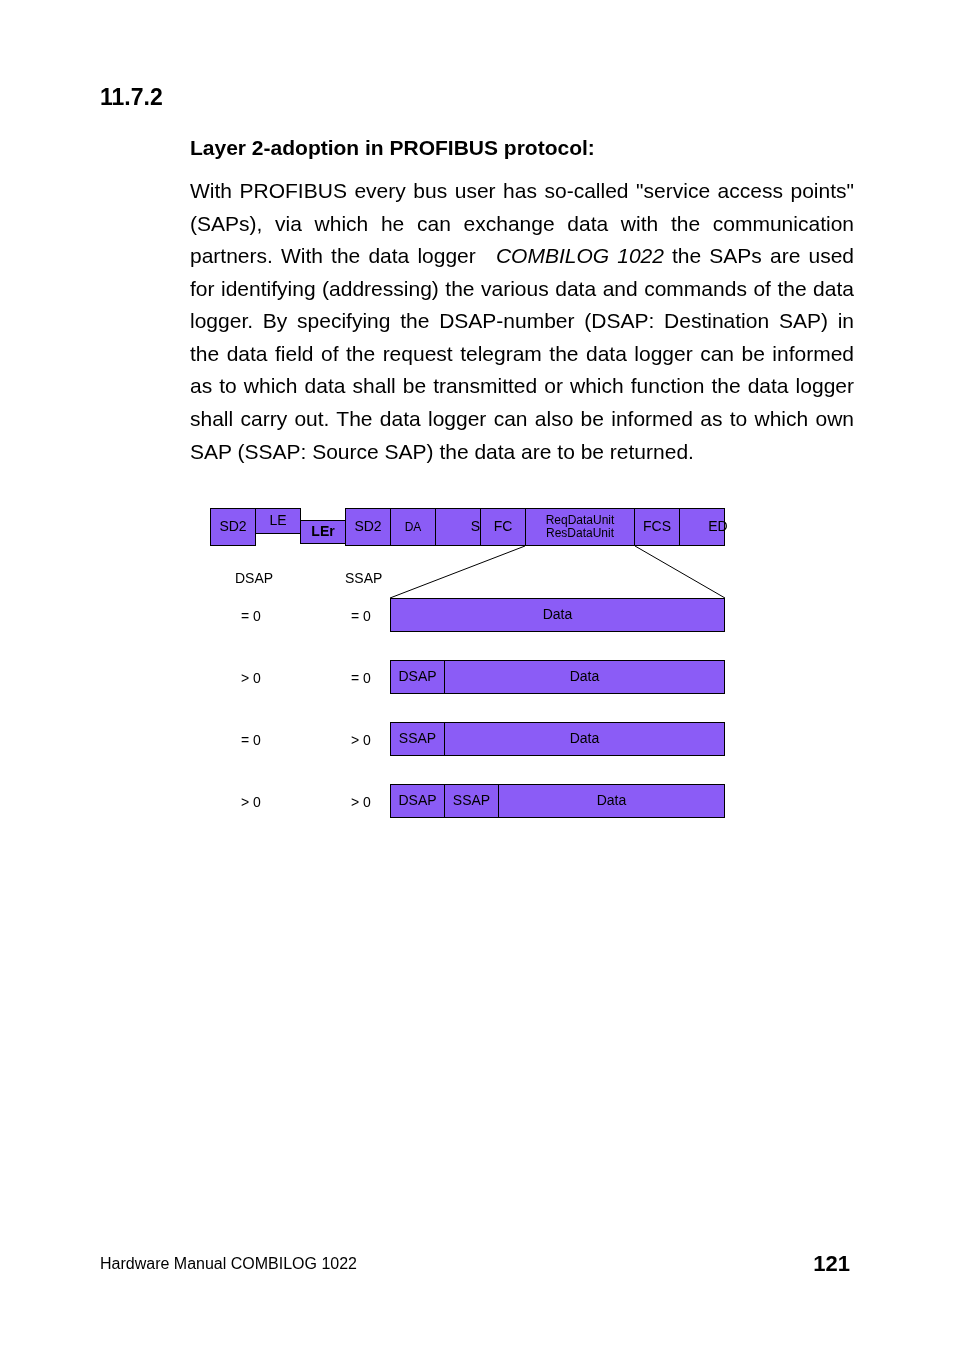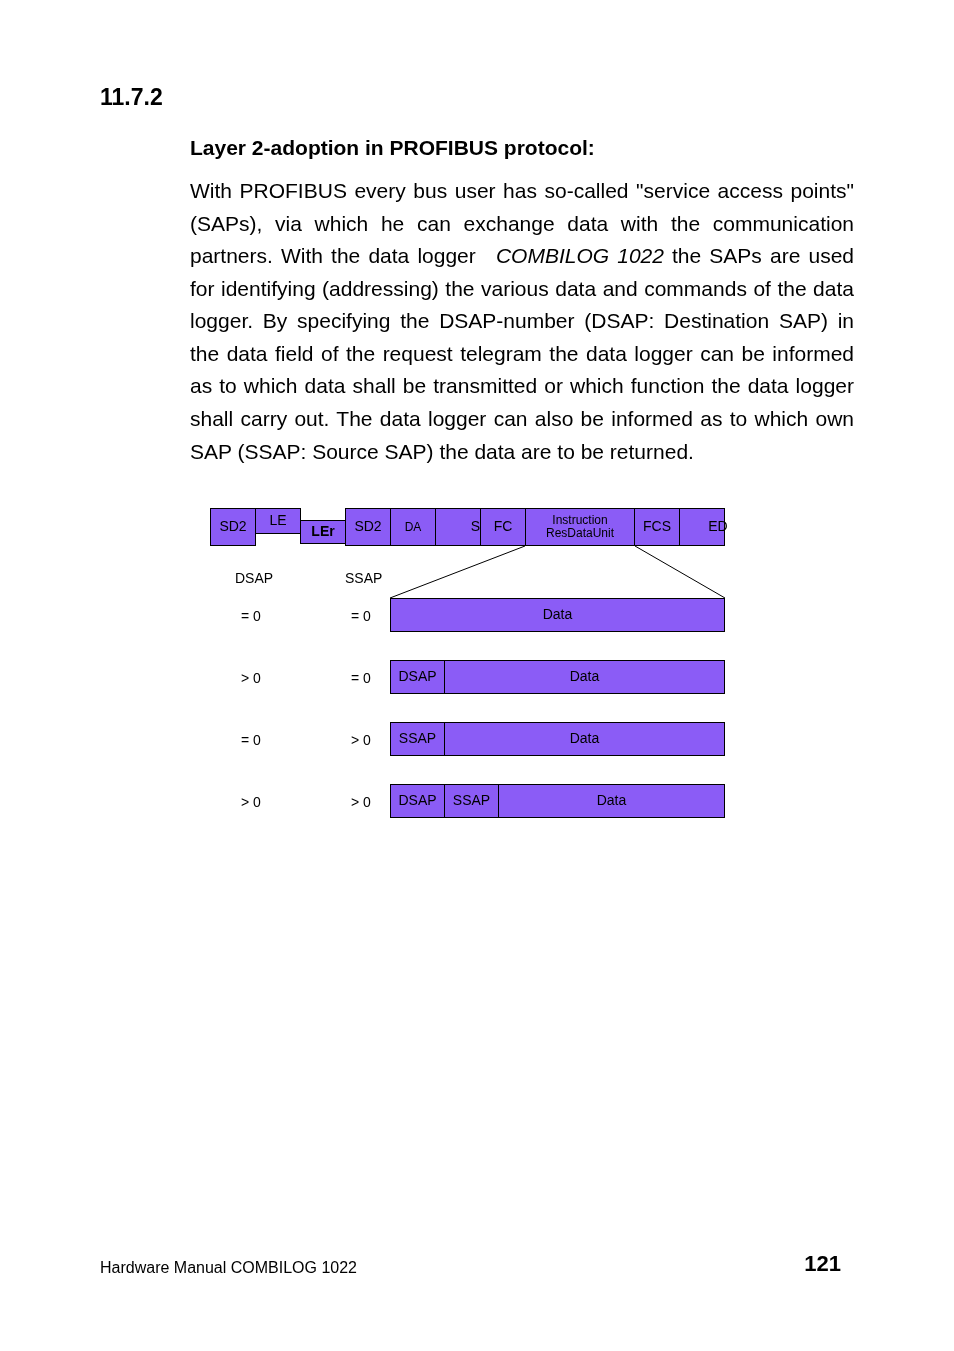--- a/index.html
+++ b/index.html
@@ -72,25 +72,25 @@
     top: 0;
     left: 0;
     width: 100%;
     height: 100%;
     pointer-events: none;
   }
   .footer {
     position: absolute;
     bottom: 70px;
     left: 100px;
-    right: 113px;
+    right: 104px;
     display: flex;
     justify-content: space-between;
     font-size: 16px;
-    align-items: flex-end;
+    align-items: center;
   }
   .footer .pagenum {
     font-weight: bold;
     font-size: 22px;
   }
 </style>
 </head>
 <body>
 
 <div class="section-heading">
@@ -109,21 +109,21 @@
         <line x1="335" y1="38" x2="200" y2="90" stroke="#000" stroke-width="1"></line>
         <line x1="445" y1="38" x2="535" y2="90" stroke="#000" stroke-width="1"></line>
       </svg>
   <div class="cell" style="left: 20px; top: 0px; width: 46px; height: 38px; white-space: pre-line; font-size: 14px;">SD2</div>
       <div class="cell" style="left: 65px; top: 0px; width: 46px; height: 26px; white-space: pre-line; font-size: 14px;">LE</div>
       <div class="cell" style="left: 110px; top: 12px; width: 46px; height: 24px; white-space: pre-line; font-size: 14px; font-weight: bold;">LEr</div>
       <div class="cell" style="left: 155px; top: 0px; width: 46px; height: 38px; white-space: pre-line; font-size: 14px;">SD2</div>
       <div class="cell" style="left: 200px; top: 0px; width: 46px; height: 38px; white-space: pre-line; font-size: 12px;">DA</div>
       <div class="cell" style="left: 245px; top: 0px; width: 46px; height: 38px; white-space: pre-line; font-size: 14px; padding-left: 44px;">SA</div>
       <div class="cell" style="left: 290px; top: 0px; width: 46px; height: 38px; white-space: pre-line; font-size: 14px;">FC</div>
-      <div class="cell" style="left: 335px; top: 0px; width: 110px; height: 38px; white-space: pre-line; font-size: 12px;">Instruction
+      <div class="cell" style="left: 335px; top: 0px; width: 110px; height: 38px; white-space: pre-line; font-size: 12px;">ReqDataUnit
 ResDataUnit</div>
       <div class="cell" style="left: 444px; top: 0px; width: 46px; height: 38px; white-space: pre-line; font-size: 14px;">FCS</div>
       <div class="cell" style="left: 489px; top: 0px; width: 46px; height: 38px; white-space: pre-line; font-size: 14px; padding-left: 32px;">ED</div>
       <div class="label" style="left: 45px; top: 60px;">DSAP</div>
       <div class="label" style="left: 155px; top: 60px;">SSAP</div>
       <div class="label" style="left: 51px; top: 98px;">= 0</div>
       <div class="label" style="left: 161px; top: 98px;">= 0</div>
       <div class="cell" style="left: 200px; top: 90px; width: 335px; height: 34px;">Data</div>
       <div class="label" style="left: 51px; top: 160px;">&gt; 0</div>
       <div class="label" style="left: 161px; top: 160px;">= 0</div>

